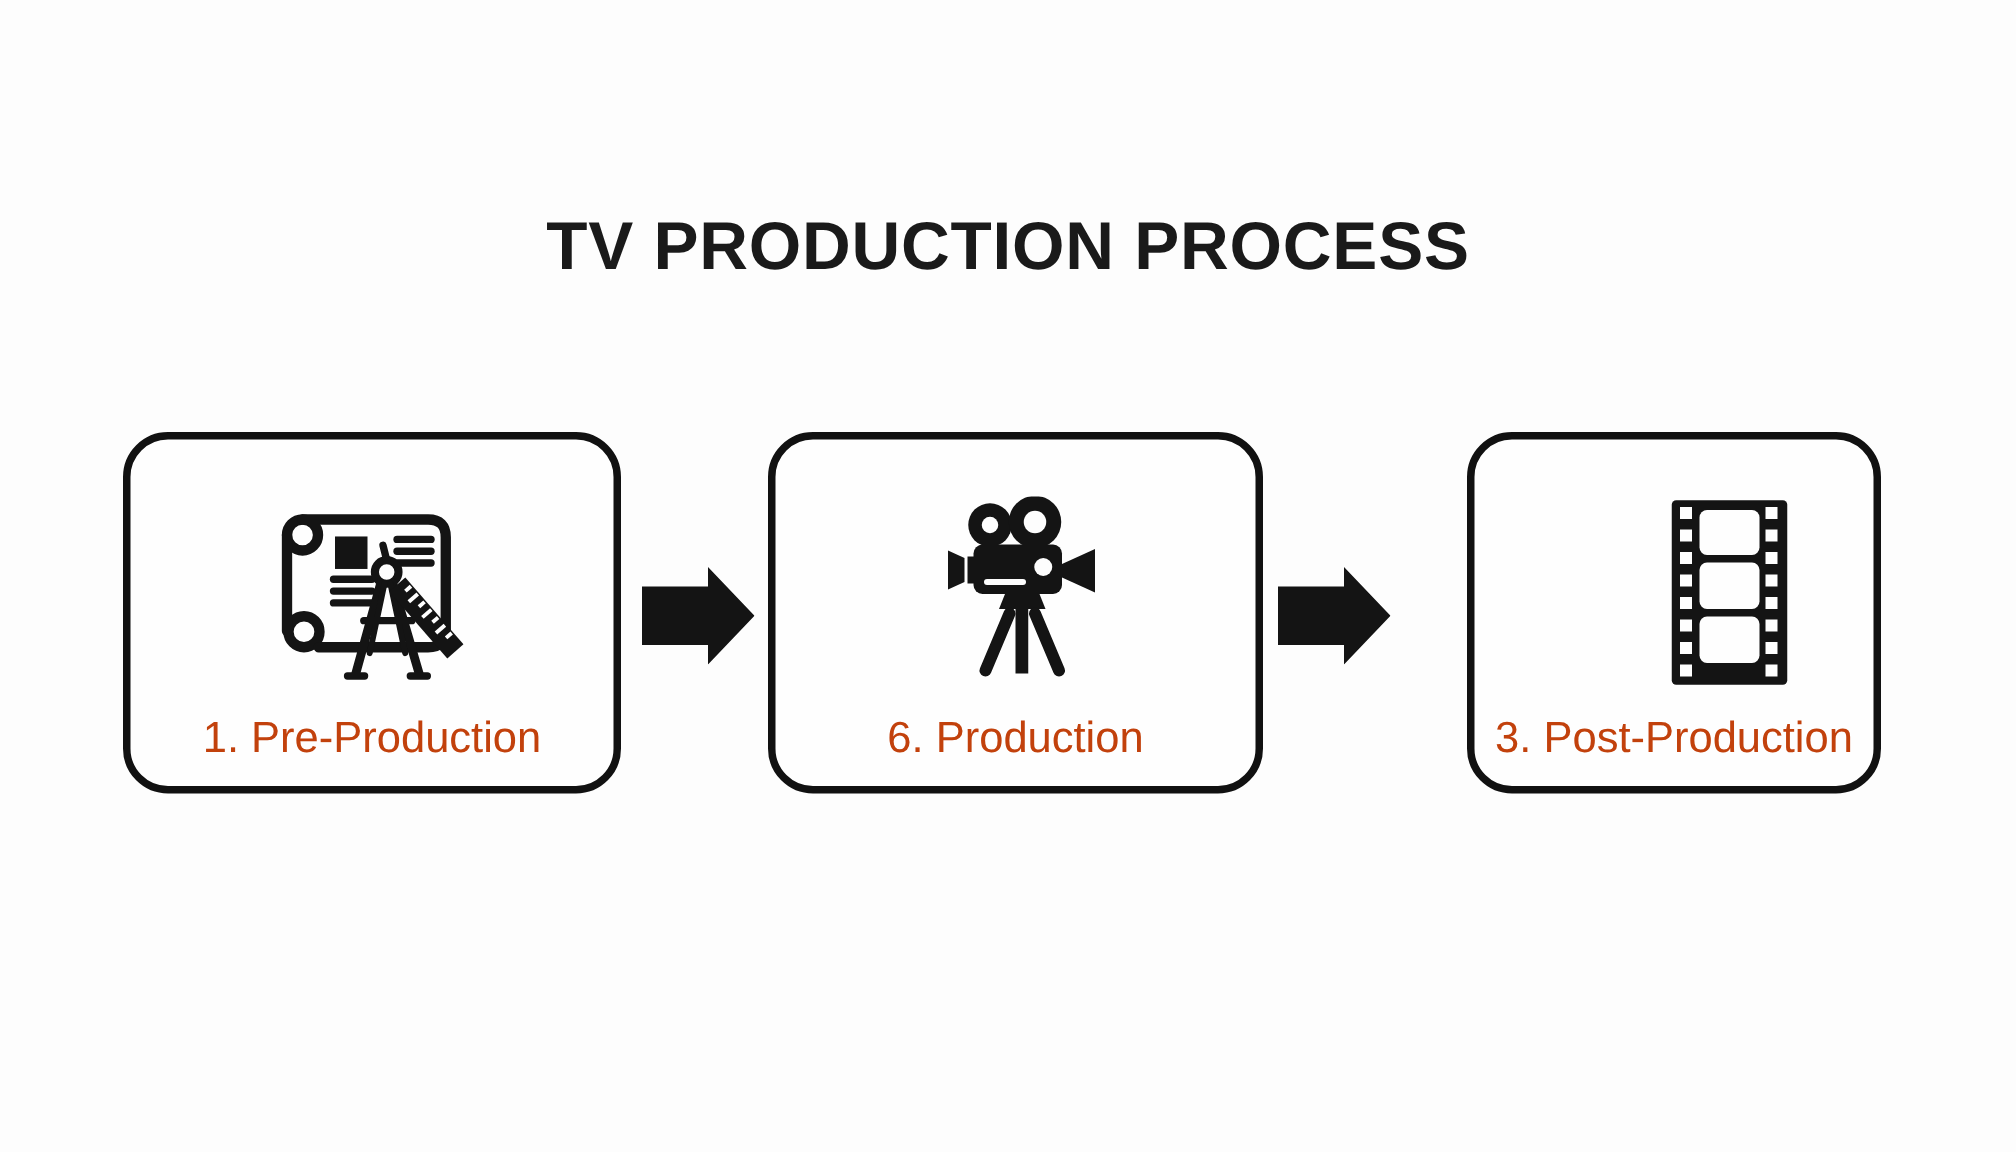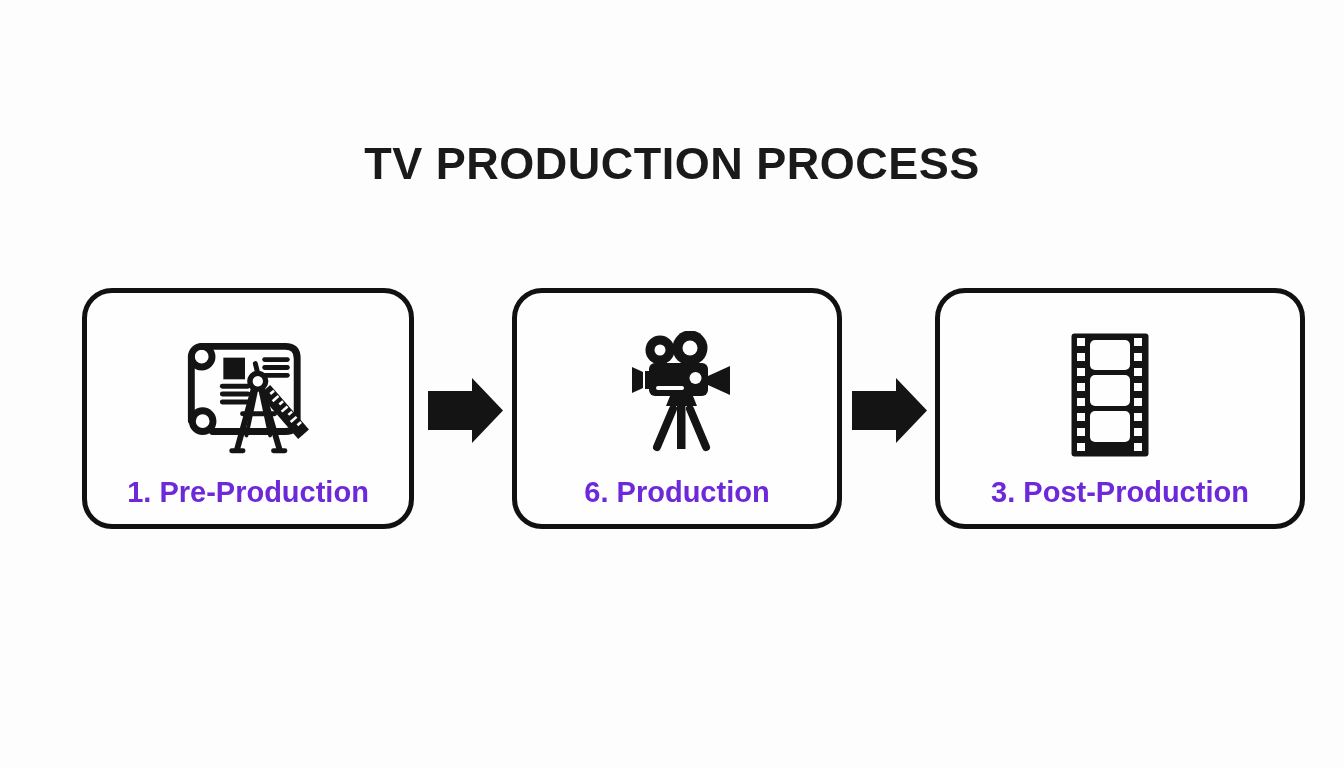--- a/index.html
+++ b/index.html
@@ -12,31 +12,31 @@
     text-align:center; font-size:45px; font-weight:bold;
     color:#1a1a1a; letter-spacing:0.5px;
   }
 
   .step-box {
     position:absolute; top:288px; height:241px;
     border:5px solid #111111; border-radius:30px; background:#fefefe;
   }
   .box-1 { left:82px;  width:332px; }
   .box-2 { left:512px; width:330px; }
-  .box-3 { left:935px; width:370px; }
+  .box-3 { left:978px; width:276px; }
 
   .icon-wrap { position:absolute; }
   .icon-1 { left:88px;  top:42px; width:140px; height:128px; }
   .icon-2 { left:103px; top:38px; width:124px; height:128px; }
   .icon-3 { left:131px; top:40px; width:78px;  height:124px; }
   .icon-wrap svg { width:100%; height:100%; display:block; }
 
   .step-label {
     position:absolute; left:0; right:0; top:183px;
-    text-align:center; font-size:29px; font-weight:bold; color:#6d28d9;
+    text-align:center; font-size:29px; font-weight:normal; color:#c2410c;
     white-space:nowrap;
   }
 
   .arrow { position:absolute; top:378px; width:75px; height:65px; }
   .arrow-1 { left:428px; }
   .arrow-2 { left:852px; }
 </style>
 </head>
 <body>
 

